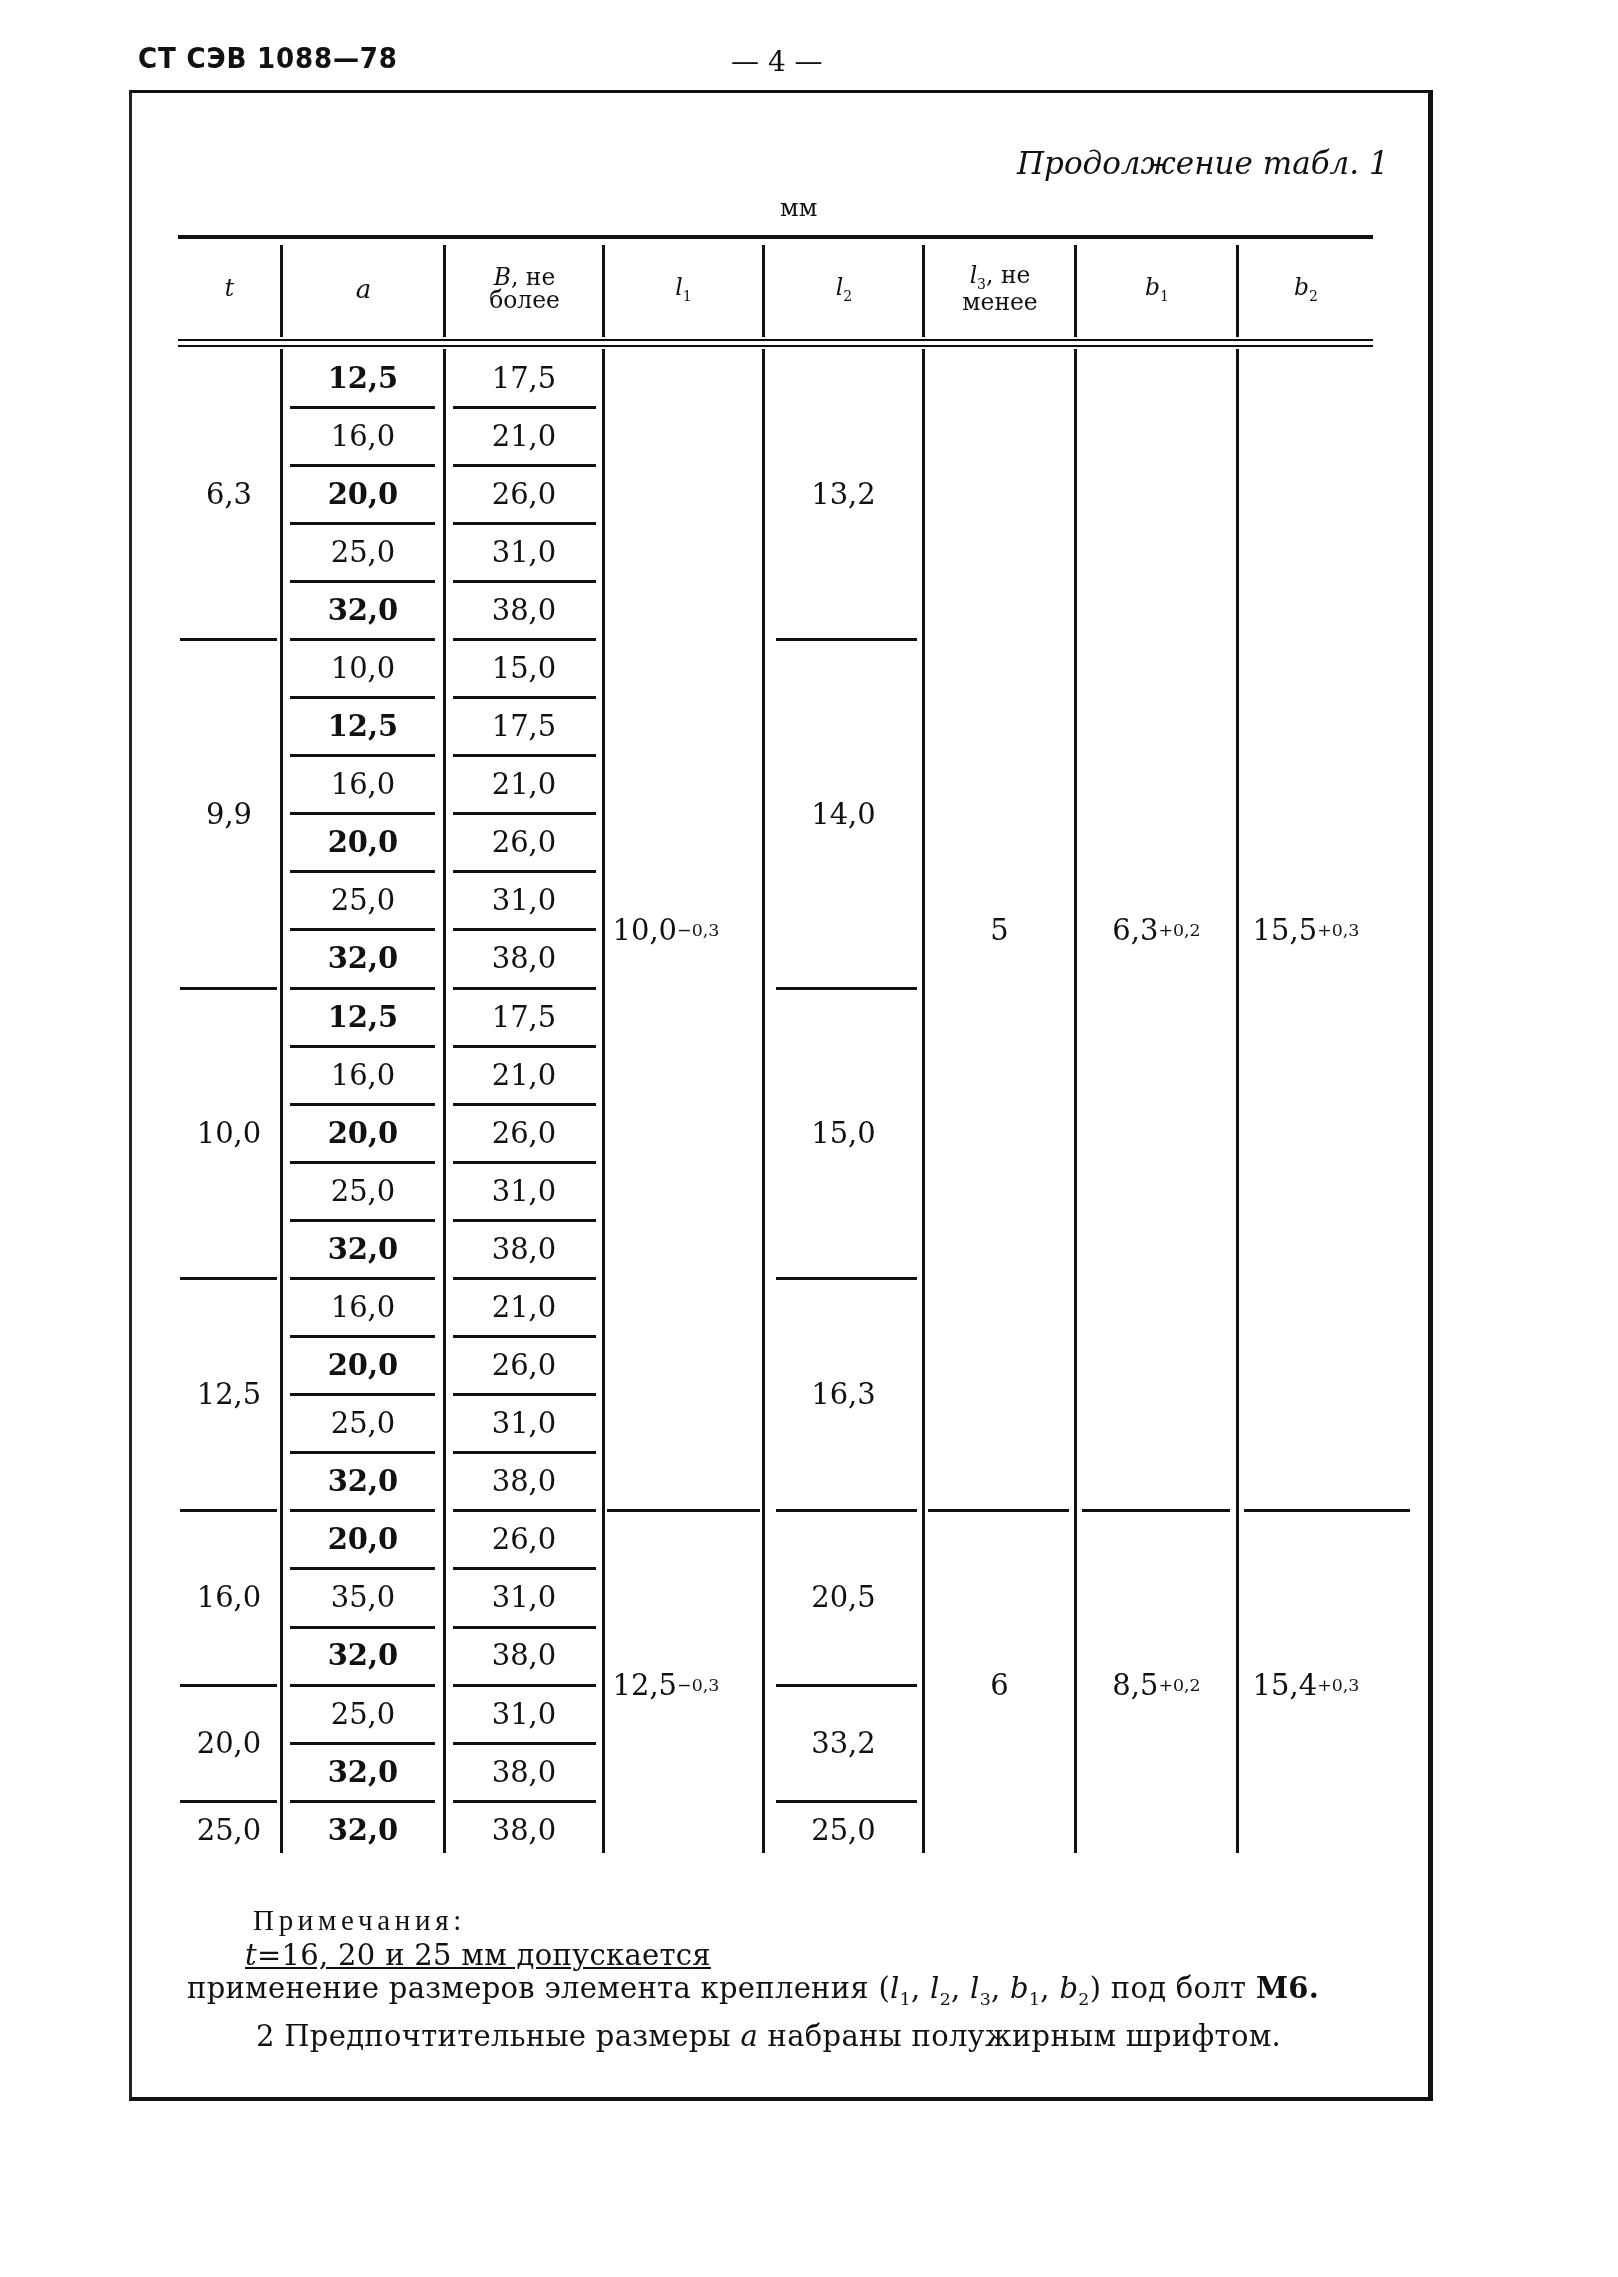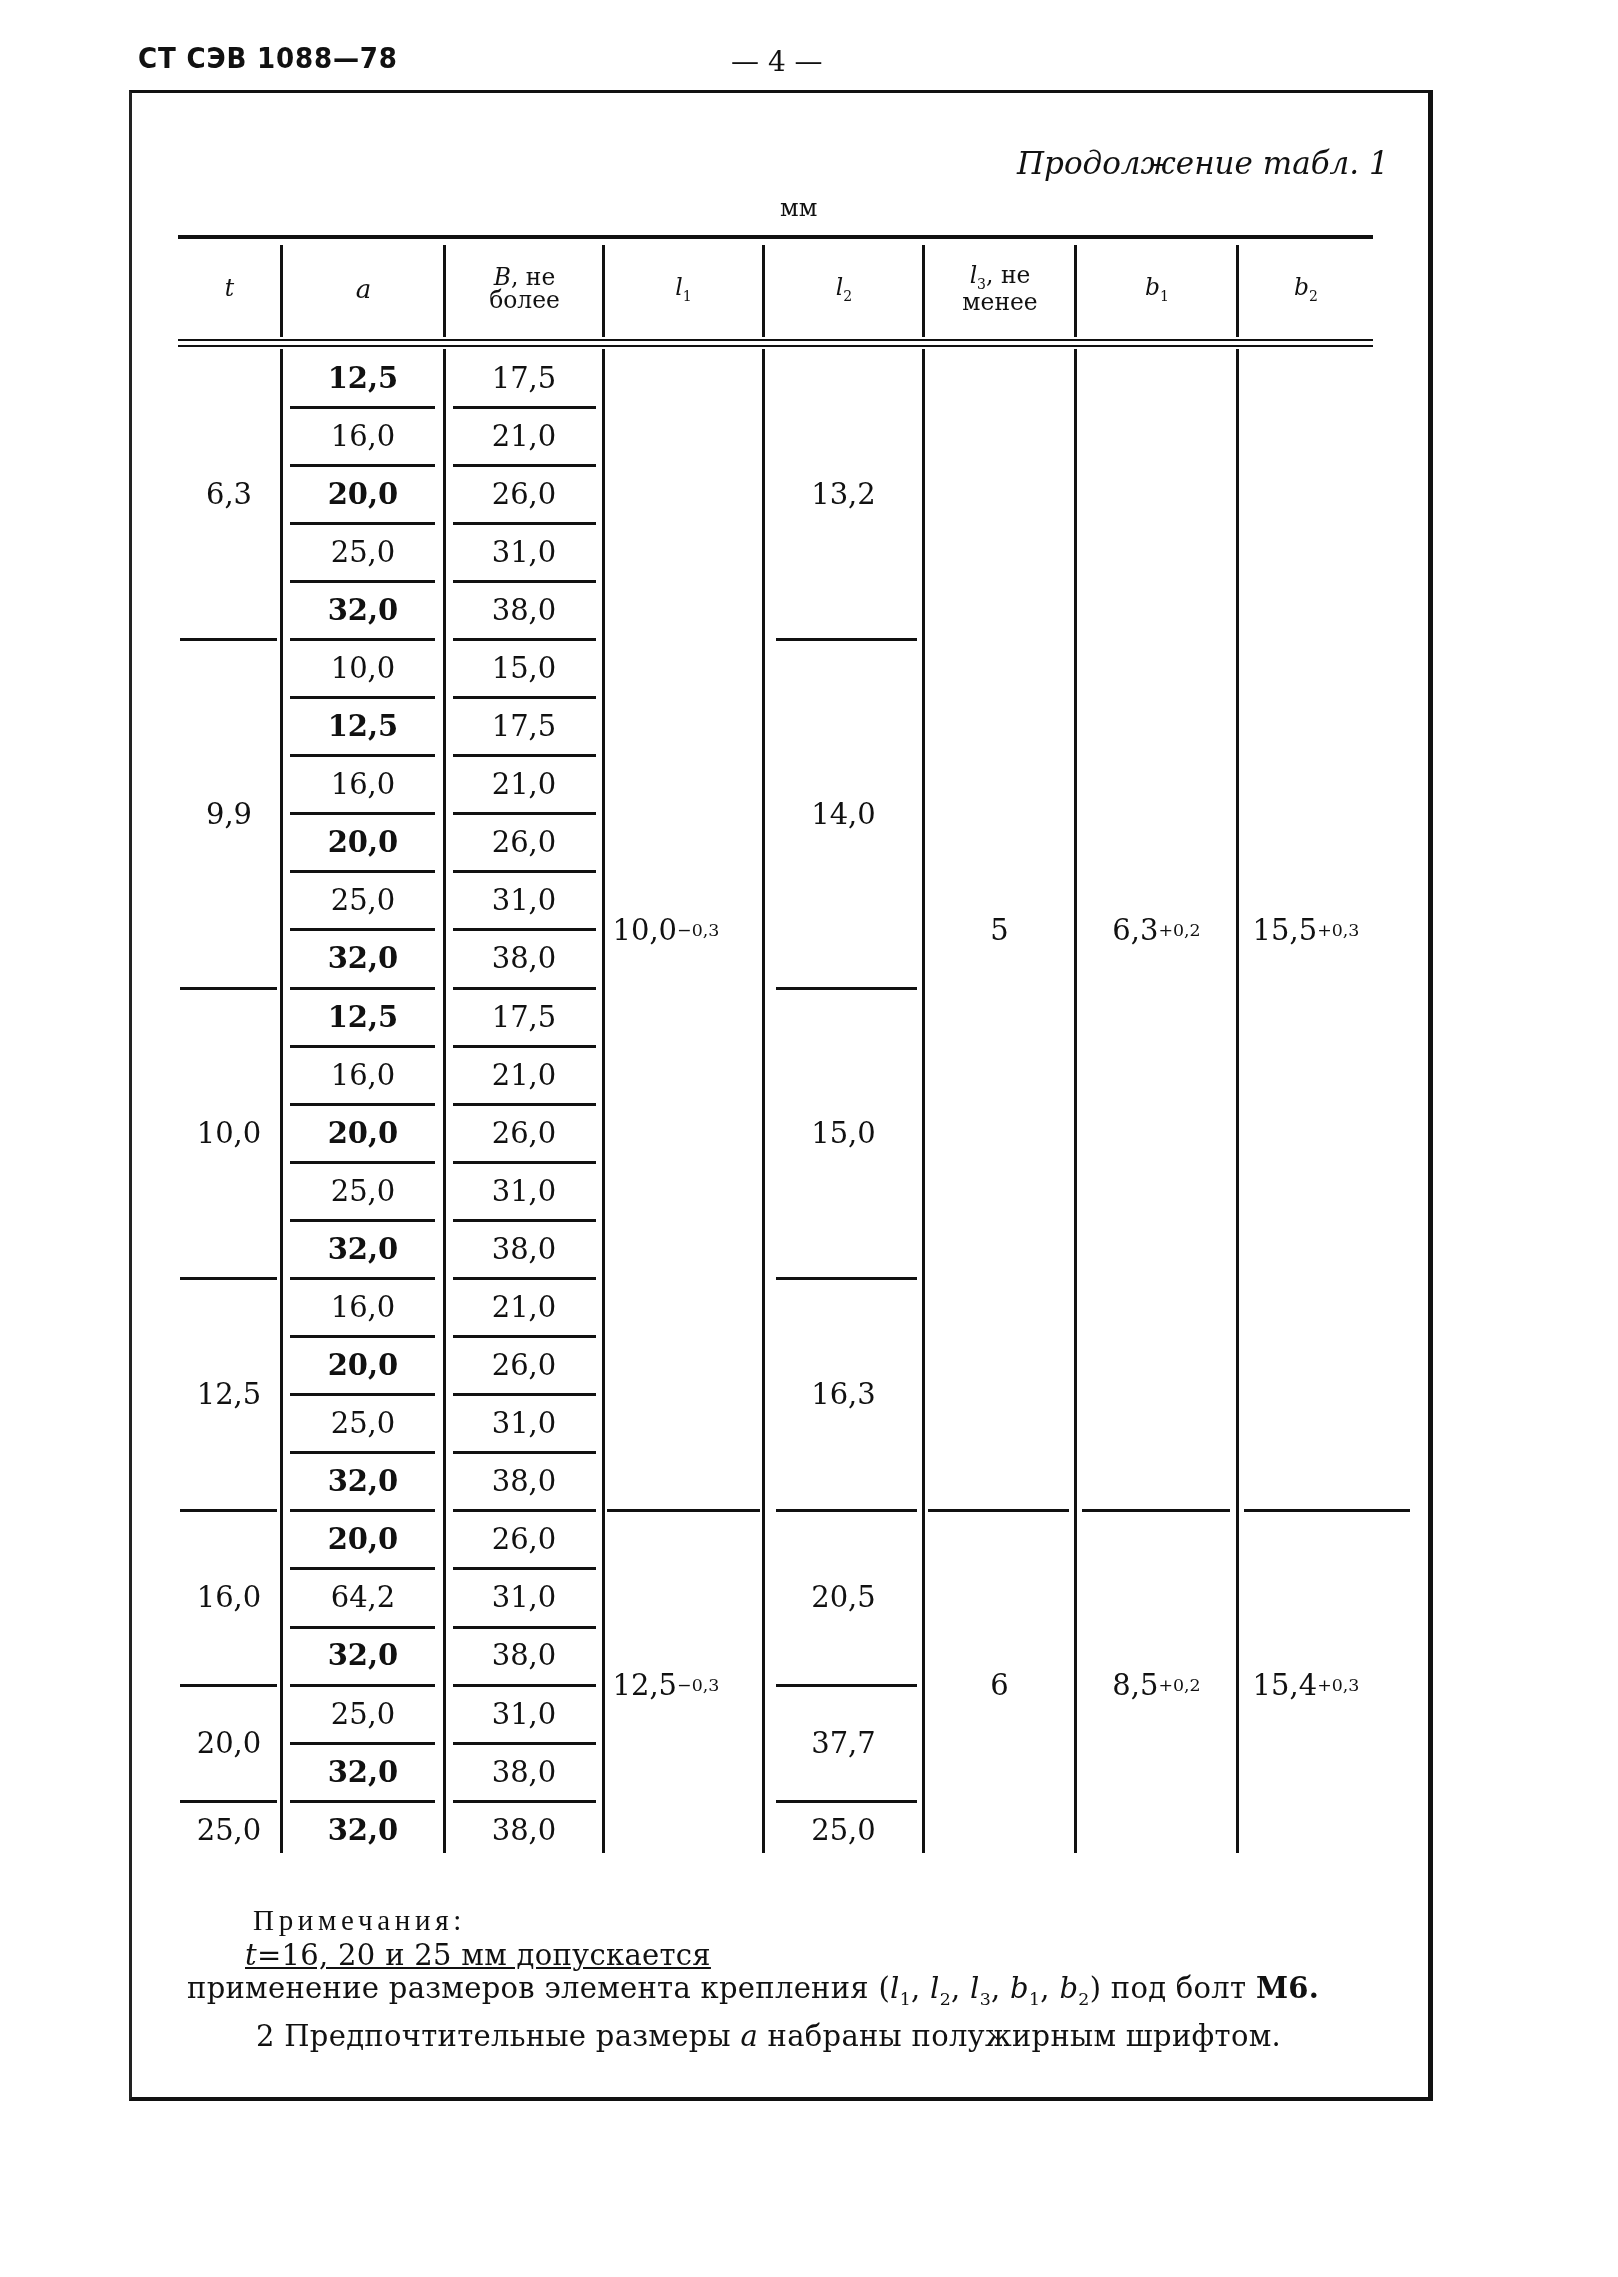--- a/index.html
+++ b/index.html
@@ -169,21 +169,21 @@
       <div class="hline" style="left: 290px; top: 1451px; width: 145px; height: 2.8px;"></div>
       <div class="hline" style="left: 453px; top: 1451px; width: 143px; height: 2.8px;"></div>
       <div class="cell bold" style="left: 283px; top: 1452px; width: 160px; height: 58px;">32,0</div>
       <div class="cell" style="left: 446px; top: 1452px; width: 156px; height: 58px;">38,0</div>
       <div class="hline" style="left: 290px; top: 1509px; width: 145px; height: 2.8px;"></div>
       <div class="hline" style="left: 453px; top: 1509px; width: 143px; height: 2.8px;"></div>
       <div class="cell bold" style="left: 283px; top: 1510px; width: 160px; height: 58px;">20,0</div>
       <div class="cell" style="left: 446px; top: 1510px; width: 156px; height: 58px;">26,0</div>
       <div class="hline" style="left: 290px; top: 1567px; width: 145px; height: 2.8px;"></div>
       <div class="hline" style="left: 453px; top: 1567px; width: 143px; height: 2.8px;"></div>
-      <div class="cell" style="left: 283px; top: 1568px; width: 160px; height: 58px;">64,2</div>
+      <div class="cell" style="left: 283px; top: 1568px; width: 160px; height: 58px;">35,0</div>
       <div class="cell" style="left: 446px; top: 1568px; width: 156px; height: 58px;">31,0</div>
       <div class="hline" style="left: 290px; top: 1626px; width: 145px; height: 2.8px;"></div>
       <div class="hline" style="left: 453px; top: 1626px; width: 143px; height: 2.8px;"></div>
       <div class="cell bold" style="left: 283px; top: 1626px; width: 160px; height: 58px;">32,0</div>
       <div class="cell" style="left: 446px; top: 1626px; width: 156px; height: 58px;">38,0</div>
       <div class="hline" style="left: 290px; top: 1684px; width: 145px; height: 2.8px;"></div>
       <div class="hline" style="left: 453px; top: 1684px; width: 143px; height: 2.8px;"></div>
       <div class="cell" style="left: 283px; top: 1685px; width: 160px; height: 58px;">25,0</div>
       <div class="cell" style="left: 446px; top: 1685px; width: 156px; height: 58px;">31,0</div>
       <div class="hline" style="left: 290px; top: 1742px; width: 145px; height: 2.8px;"></div>
@@ -210,21 +210,21 @@
       <div class="cell" style="left: 765px; top: 349px; width: 157px; height: 290px;">13,2</div>
       <div class="hline" style="left: 776px; top: 638px; width: 141px; height: 2.8px;"></div>
       <div class="cell" style="left: 765px; top: 639px; width: 157px; height: 349px;">14,0</div>
       <div class="hline" style="left: 776px; top: 987px; width: 141px; height: 2.8px;"></div>
       <div class="cell" style="left: 765px; top: 988px; width: 157px; height: 290px;">15,0</div>
       <div class="hline" style="left: 776px; top: 1277px; width: 141px; height: 2.8px;"></div>
       <div class="cell" style="left: 765px; top: 1278px; width: 157px; height: 232px;">16,3</div>
       <div class="hline" style="left: 776px; top: 1509px; width: 141px; height: 2.8px;"></div>
       <div class="cell" style="left: 765px; top: 1510px; width: 157px; height: 174px;">20,5</div>
       <div class="hline" style="left: 776px; top: 1684px; width: 141px; height: 2.8px;"></div>
-      <div class="cell" style="left: 765px; top: 1685px; width: 157px; height: 116px;">37,7</div>
+      <div class="cell" style="left: 765px; top: 1685px; width: 157px; height: 116px;">33,2</div>
       <div class="hline" style="left: 776px; top: 1800px; width: 141px; height: 2.8px;"></div>
       <div class="cell" style="left: 765px; top: 1801px; width: 157px; height: 58px;">25,0</div>
       <div class="cell" style="left: 605px; top: 349px; width: 156px; height: 1162px; justify-content: flex-start; padding-left: 7.5px; box-sizing: border-box;">
         <span>10,0</span>
         <sub>−0,3</sub>
       </div>
       <div class="cell" style="left: 925px; top: 349px; width: 149px; height: 1162px;">5</div>
       <div class="cell" style="left: 1077px; top: 349px; width: 159px; height: 1162px;">
         <span>6,3</span>
         <sup>+0,2</sup>

